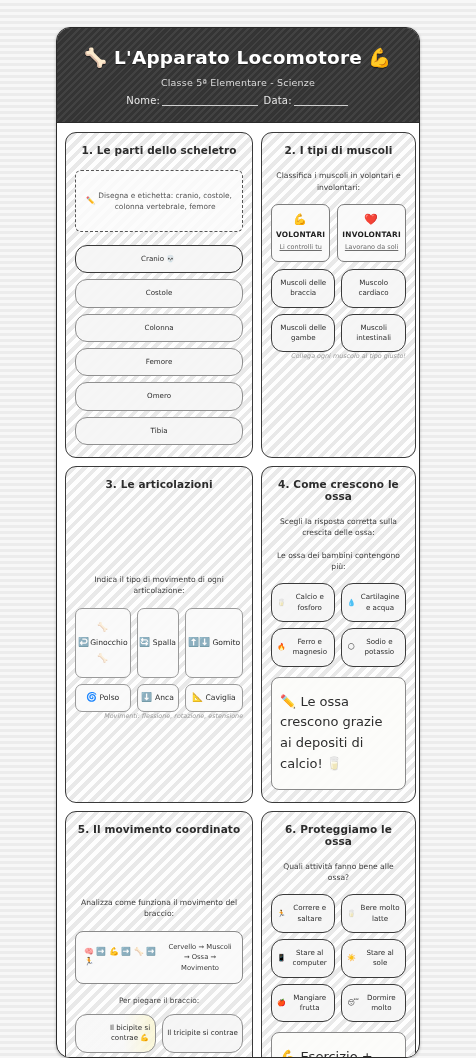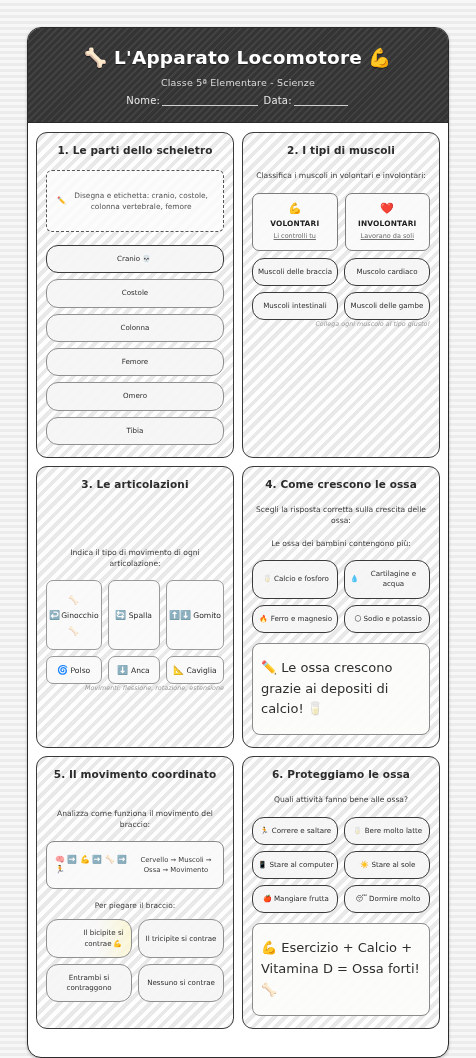--- a/index.html
+++ b/index.html
@@ -18,21 +18,21 @@
       #f7f7f7 0px, #f7f7f7 3px,
       #ececec 3px, #ececec 6px
     );
     display: flex;
     justify-content: center;
     padding-top: 27px;
   }
 
   
   .sheet {
-    width: 422px;
+    width: 364px;
     background: #ffffff;
     border: 1.5px solid #2b2b2b;
     border-radius: 14px;
     overflow: hidden;
     box-shadow: 0 1px 3px rgba(0,0,0,0.25);
     display: flex;
     flex-direction: column;
   }
 
   
@@ -352,24 +352,24 @@
         </div>
       </div>
       <div class="chip-grid-2">
         <div class="chip strong">
             <span>Muscoli delle braccia</span>
           </div>
         <div class="chip strong">
             <span>Muscolo cardiaco</span>
           </div>
         <div class="chip strong">
+            <span>Muscoli delle gambe</span>
+          </div>
+        <div class="chip strong">
             <span>Muscoli intestinali</span>
-          </div>
-        <div class="chip strong">
-            <span>Muscoli delle gambe</span>
           </div>
       </div>
       <div class="section-note">Collega ogni muscolo al tipo giusto!</div>
       <div class="spacer"></div>
     </div>
 
     <div class="section">
       <div class="section-title">3. Le articolazioni</div>
       <div class="spacer"></div>
       <div class="section-prompt">Indica il tipo di movimento di ogni articolazione:</div>

